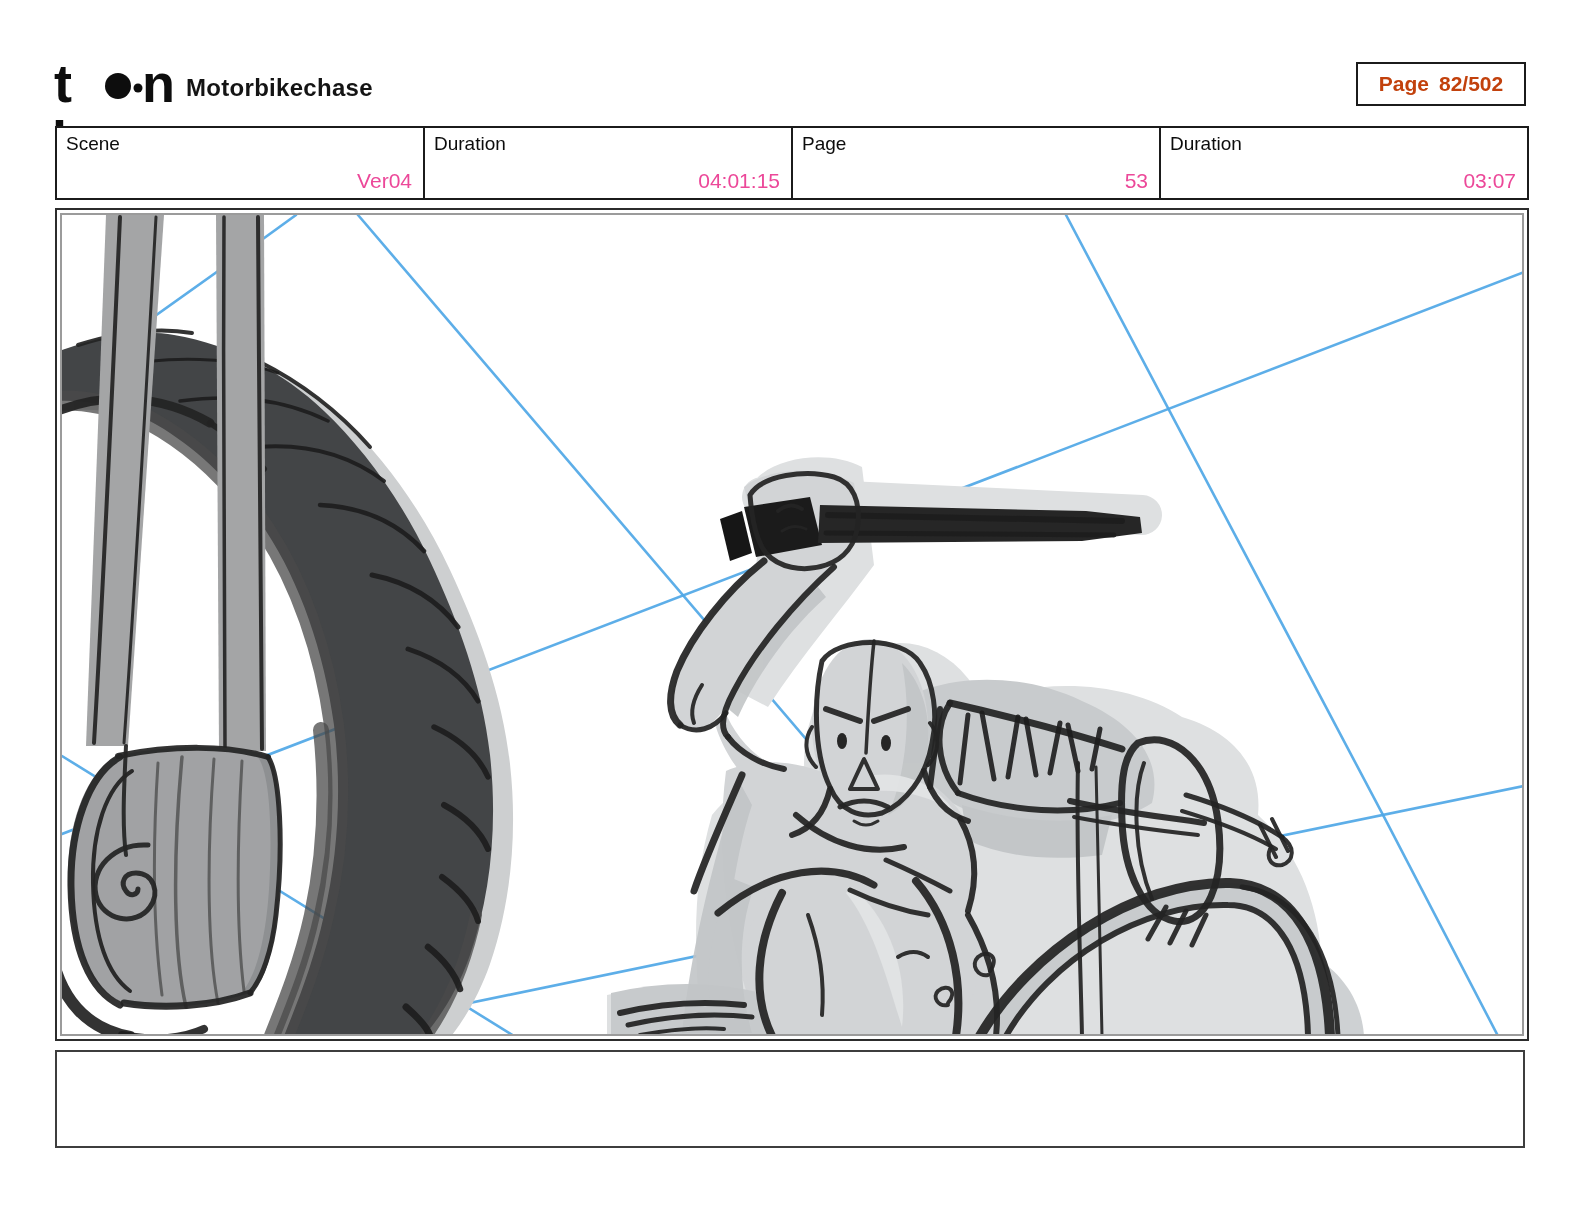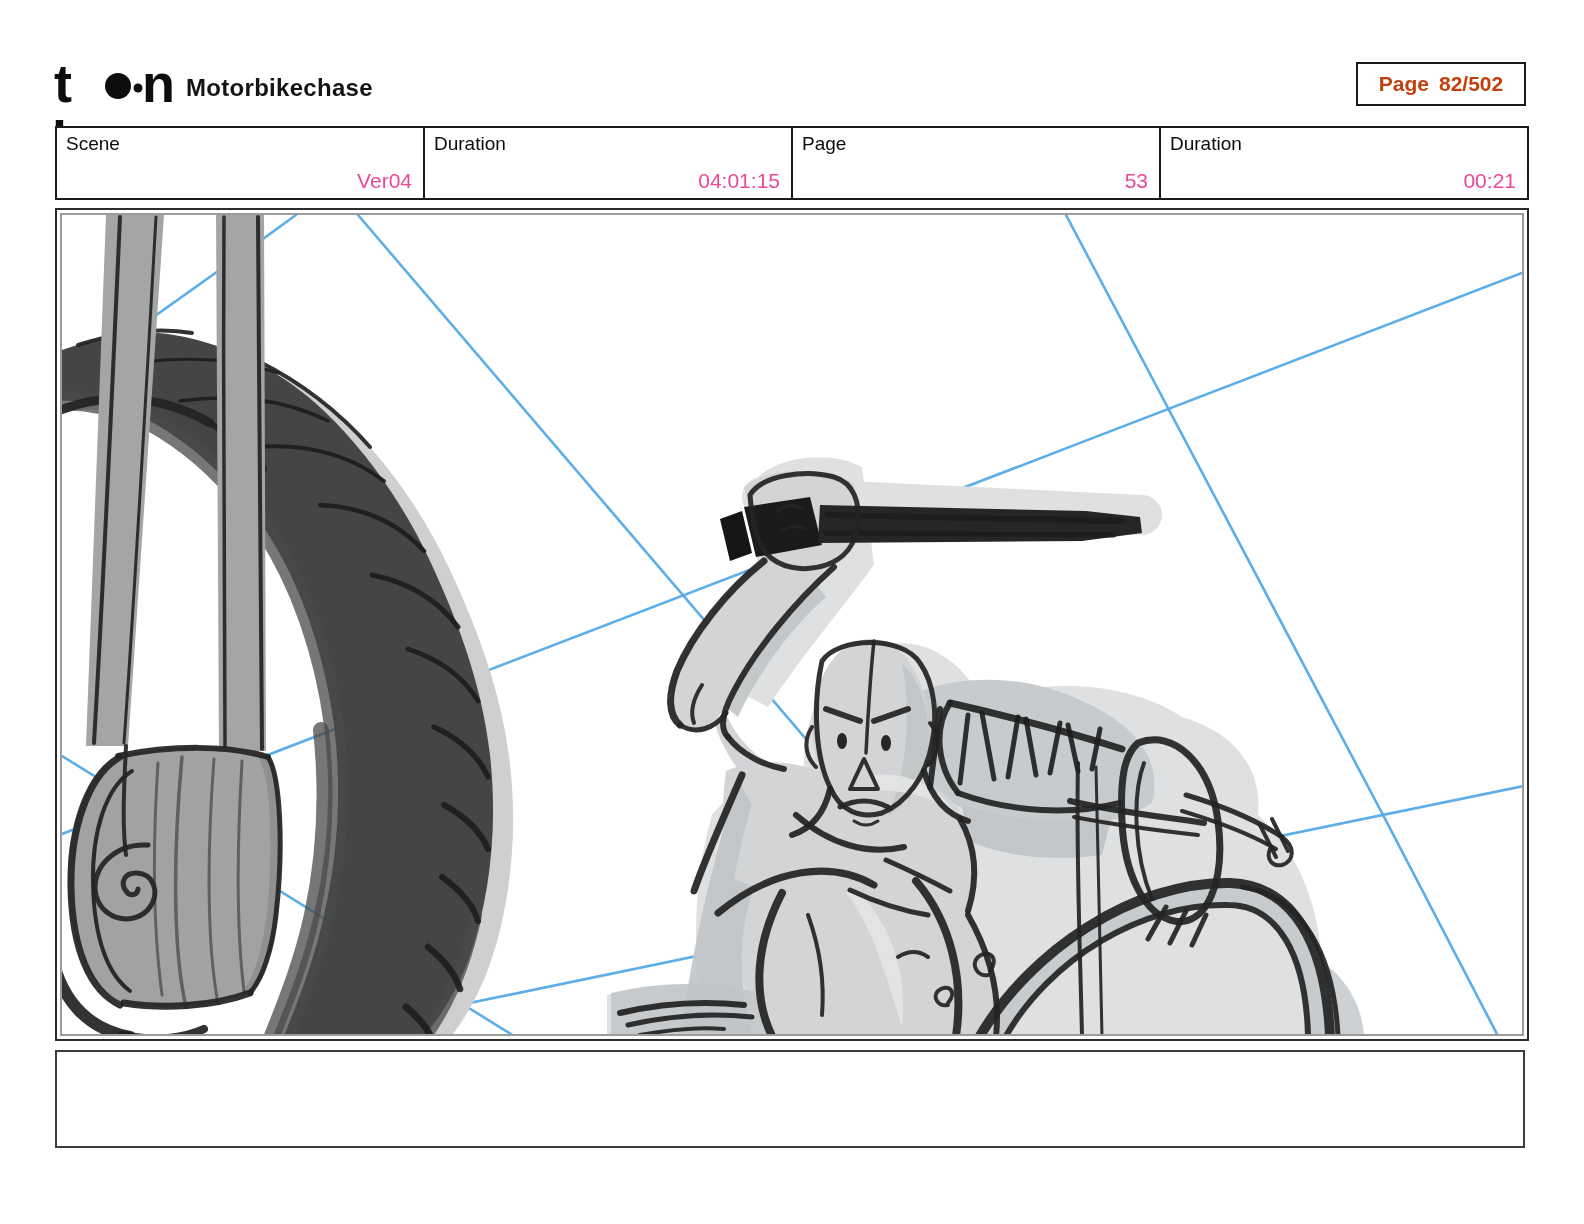--- a/index.html
+++ b/index.html
@@ -58,21 +58,21 @@
   <div class="cell">
     <div class="lbl">Duration</div>
     <div class="val">04:01:15</div>
   </div>
   <div class="cell">
     <div class="lbl">Page</div>
     <div class="val">53</div>
   </div>
   <div class="cell">
     <div class="lbl">Duration</div>
-    <div class="val">00:21</div>
+    <div class="val">03:07</div>
   </div>
 </div>
 
 <div id="panel" class="abs">
  <div id="frame">
   <svg width="1462" height="821" viewBox="0 0 1462 821" role="img" aria-label="Storyboard sketch: rider raising a club overhead on a motorcycle; large front tire, fork legs and brake drum in foreground; blue perspective guide lines.">
 
     <g>
       <path class="blue" d="M 0,166 C 78,112 157,56 234,0"></path>
       <path class="blue" d="M 296,0 C 530,272 764,546 996,821"></path>

